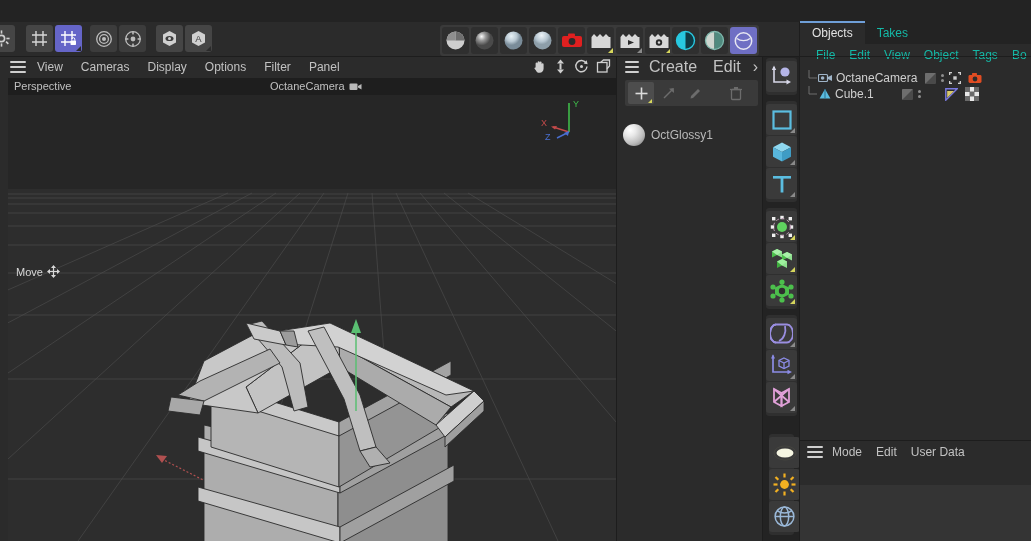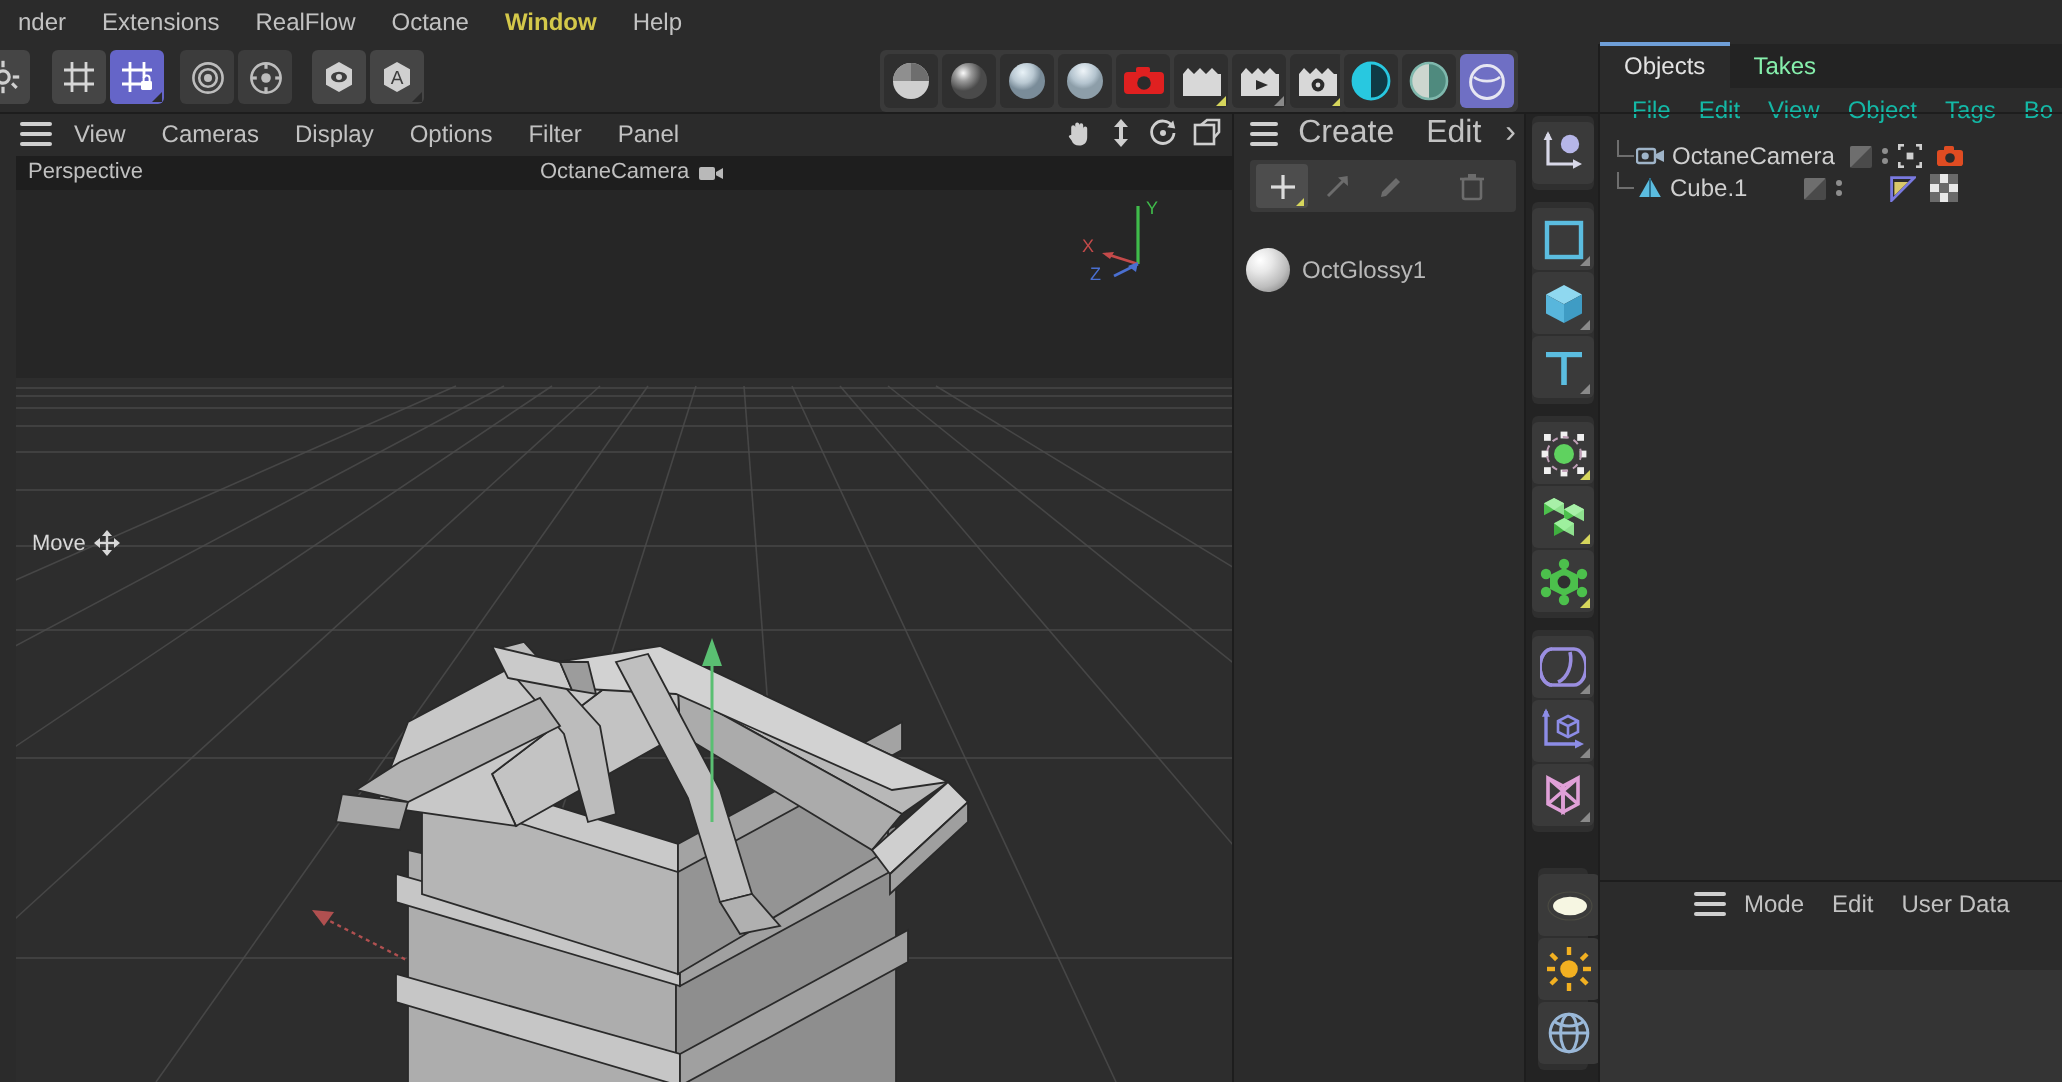--- a/index.html
+++ b/index.html
@@ -89,56 +89,48 @@
   .vgrp { background:#2f2f2f; border-radius:3px; margin:0 3px 6px 3px; padding:2px 0; }
   .vbtn { width:31px; height:31px; margin:1px auto; border-radius:3px;
      display:flex; align-items:center; justify-content:center; position:relative; background:#3a3a3a; }
   .vbtn .corner { position:absolute; right:2px; bottom:2px; width:0;height:0;
      border-left:5px solid transparent; border-bottom:5px solid #8a8a8a; }
   .vbtn .corner.y { border-bottom-color:#d6d65c; }
 
   
   .objPanel { position:absolute; left:800px; top:22px; width:231px; height:419px; background:#2b2b2b; }
   .tabbar { height:22px; background:#232323; display:flex; align-items:flex-end;text-align:right; }
-  .tab { padding:3px 12px 4px 12px; font-size:12px; color:#86efac; }
+  .tab { padding:3px 12px 4px 12px; font-size:12px; color:#14b8a6; }
   .tab.active { background:#2b2b2b; color:#e2e2e2; border-top:2px solid #6f9fd8; }
   .objMenu { height:22px; display:flex; align-items:center; background:#2b2b2b; }
   .objMenu .hm { padding:0 7px; font-size:12px; color:#14b8a6; }
   .objTree { padding-top:4px; }
   .objRow { height:16px; display:flex; align-items:center; position:relative; font-size:12px; color:#cfcfcf; }
   .objRow .name { margin-left:3px; }
   .dots { display:flex; flex-direction:column; gap:2px; margin-left:5px; }
   .dots i { width:3px; height:3px; border-radius:50%; background:#8e8e8e; display:block; }
   .tagbox { width:11px; height:11px; background:#4a4a4a; border-radius:1px; margin-left:6px;
       position:relative; overflow:hidden; }
   .tagbox:after { content:""; position:absolute; left:0; top:0; width:0;height:0;
       border-left:11px solid #6e6e6e; border-bottom:11px solid transparent; }
 
   
   .attrPanel { position:absolute; left:800px; top:441px; width:231px; height:100px; background:#2b2b2b; }
-  .attrMenu { height:22px; display:flex; align-items:center; background:#2b2b2b;padding-left:40px; }
+  .attrMenu { height:22px; display:flex; align-items:center; background:#2b2b2b; }
   .attrMenu .hm { padding:0 7px; font-size:12px; color:#c2c2c2; }
   .attrBody { position:absolute; left:0; top:44px; width:231px; height:56px; background:#343434; }
 
   .divv { position:absolute; background:#1d1d1d; }
   svg { display:block; }
 </style>
 </head>
 <body>
 
 <div id="app">
 
-  <div class="menubar">
-    <span class="mi">nder</span>
-    <span class="mi">Extensions</span>
-    <span class="mi">RealFlow</span>
-    <span class="mi">Octane</span>
-    <span class="mi active">Window</span>
-    <span class="mi">Help</span>
-  </div>
 
   <div class="toolrow">
 
     <div class="tgroup" style="left:-12px;">
       <div class="tbtn">
         <svg width="17" height="17" viewBox="0 0 17 17">
             <g fill="#d0d0d0">
           <circle cx="8.5" cy="8.5" r="3.1" fill="none" stroke="#d0d0d0" stroke-width="1.6"></circle>
           <rect x="7.7" y="0.4" width="1.6" height="3.2"></rect>
               <rect x="7.7" y="13.4" width="1.6" height="3.2"></rect>

